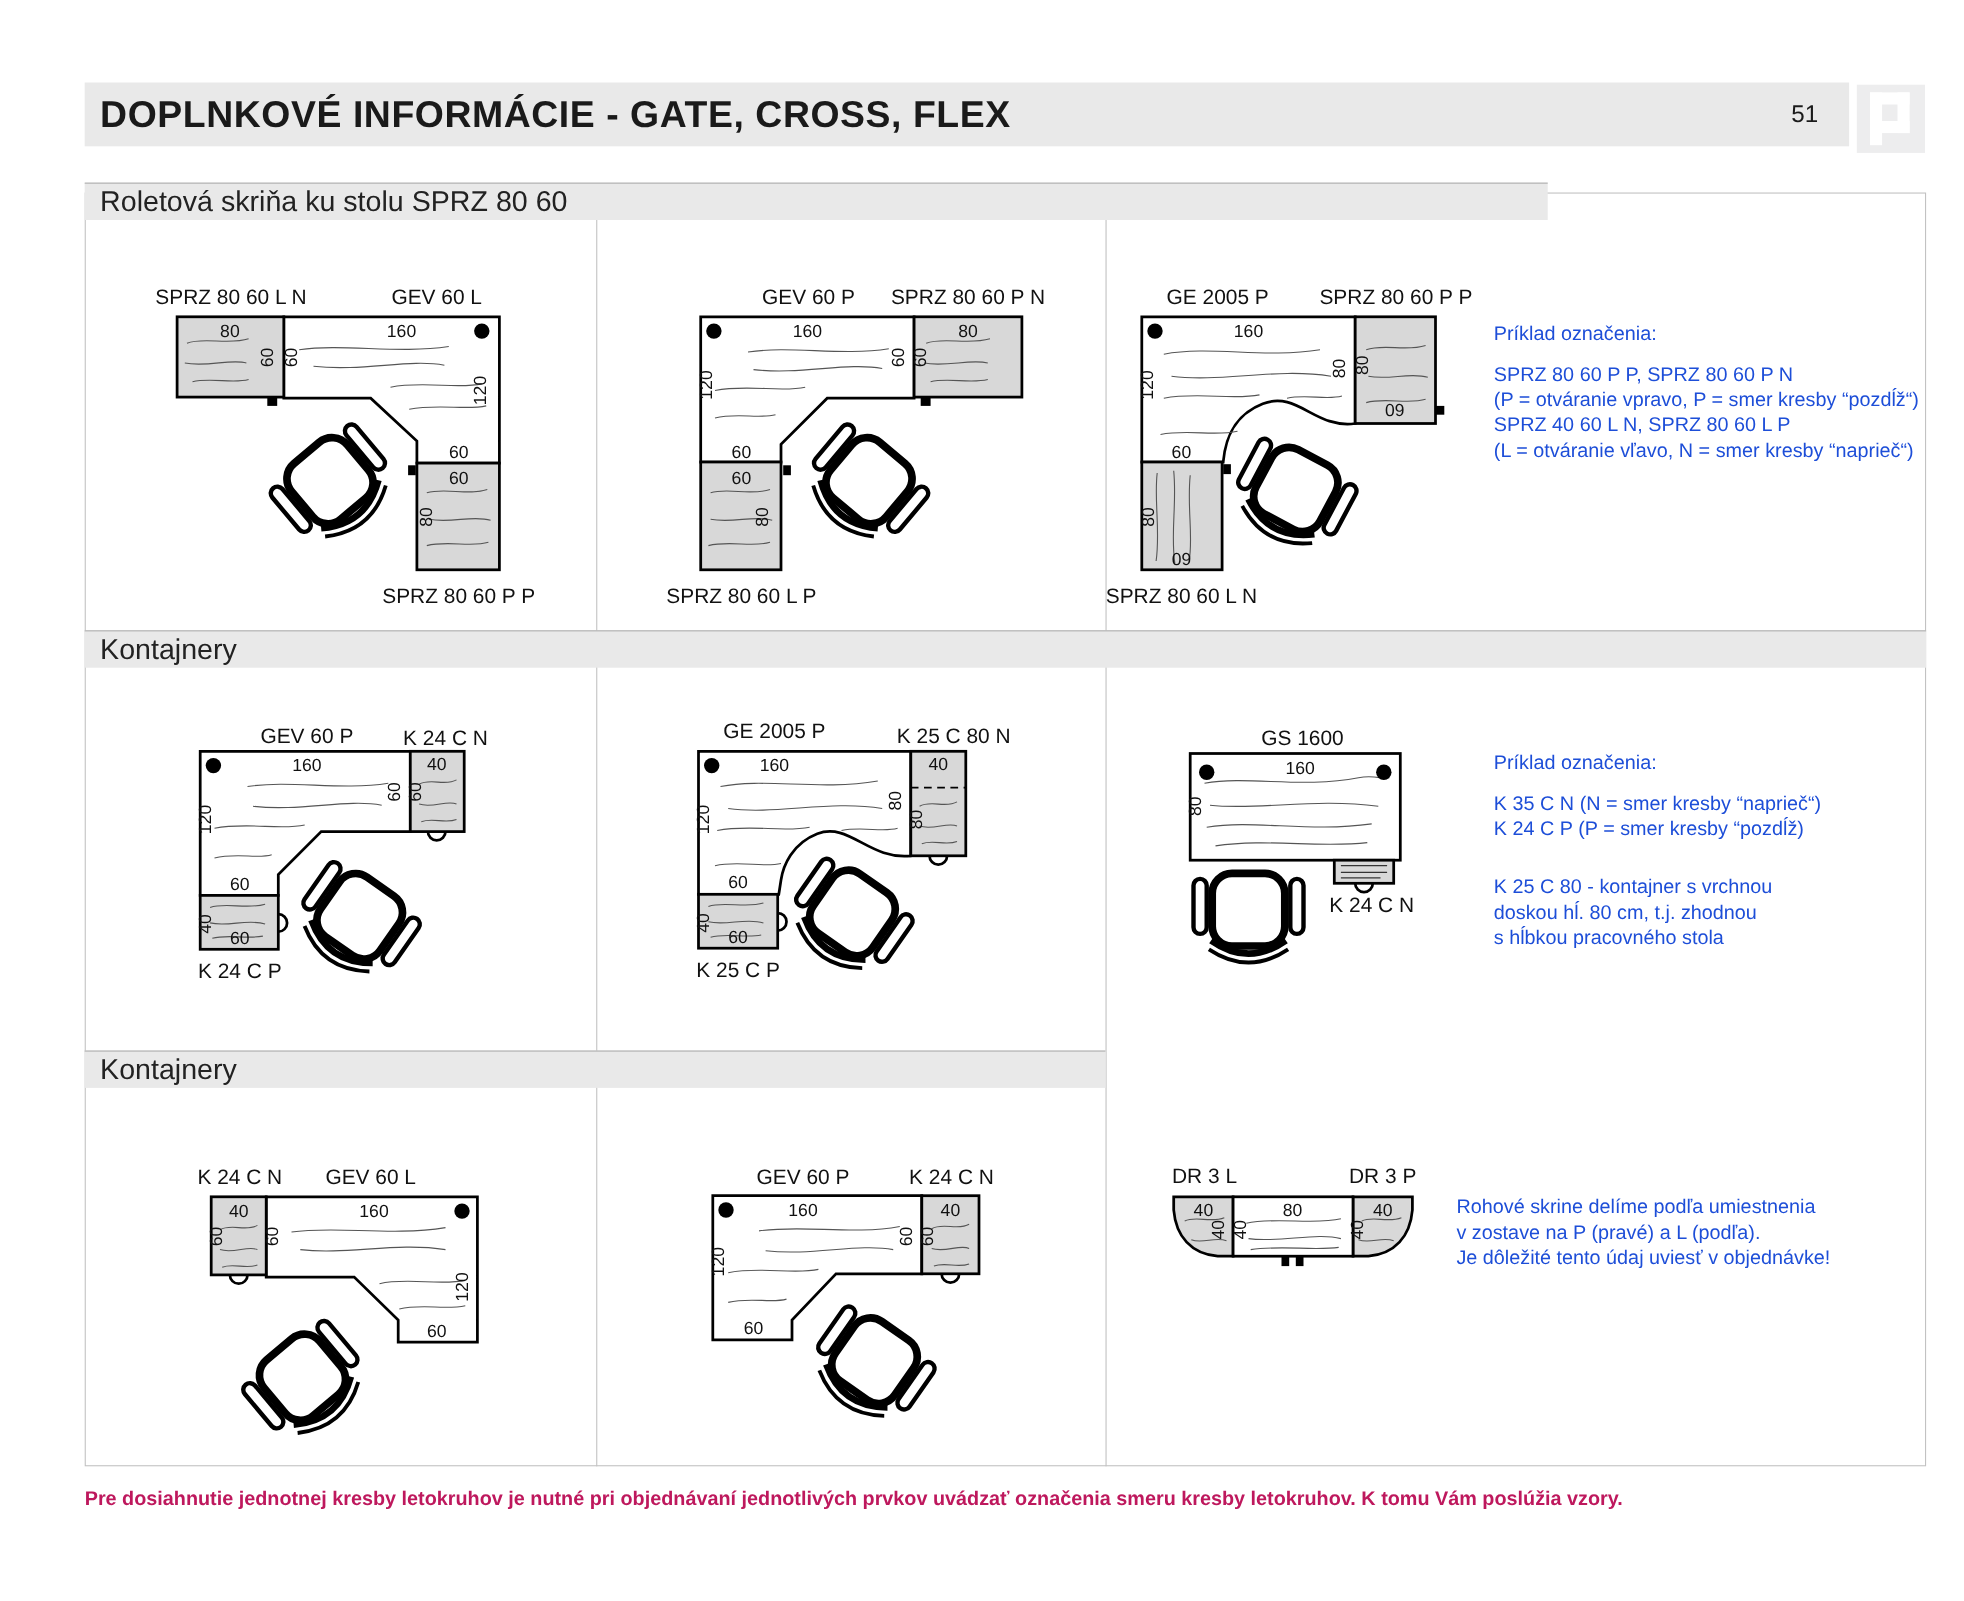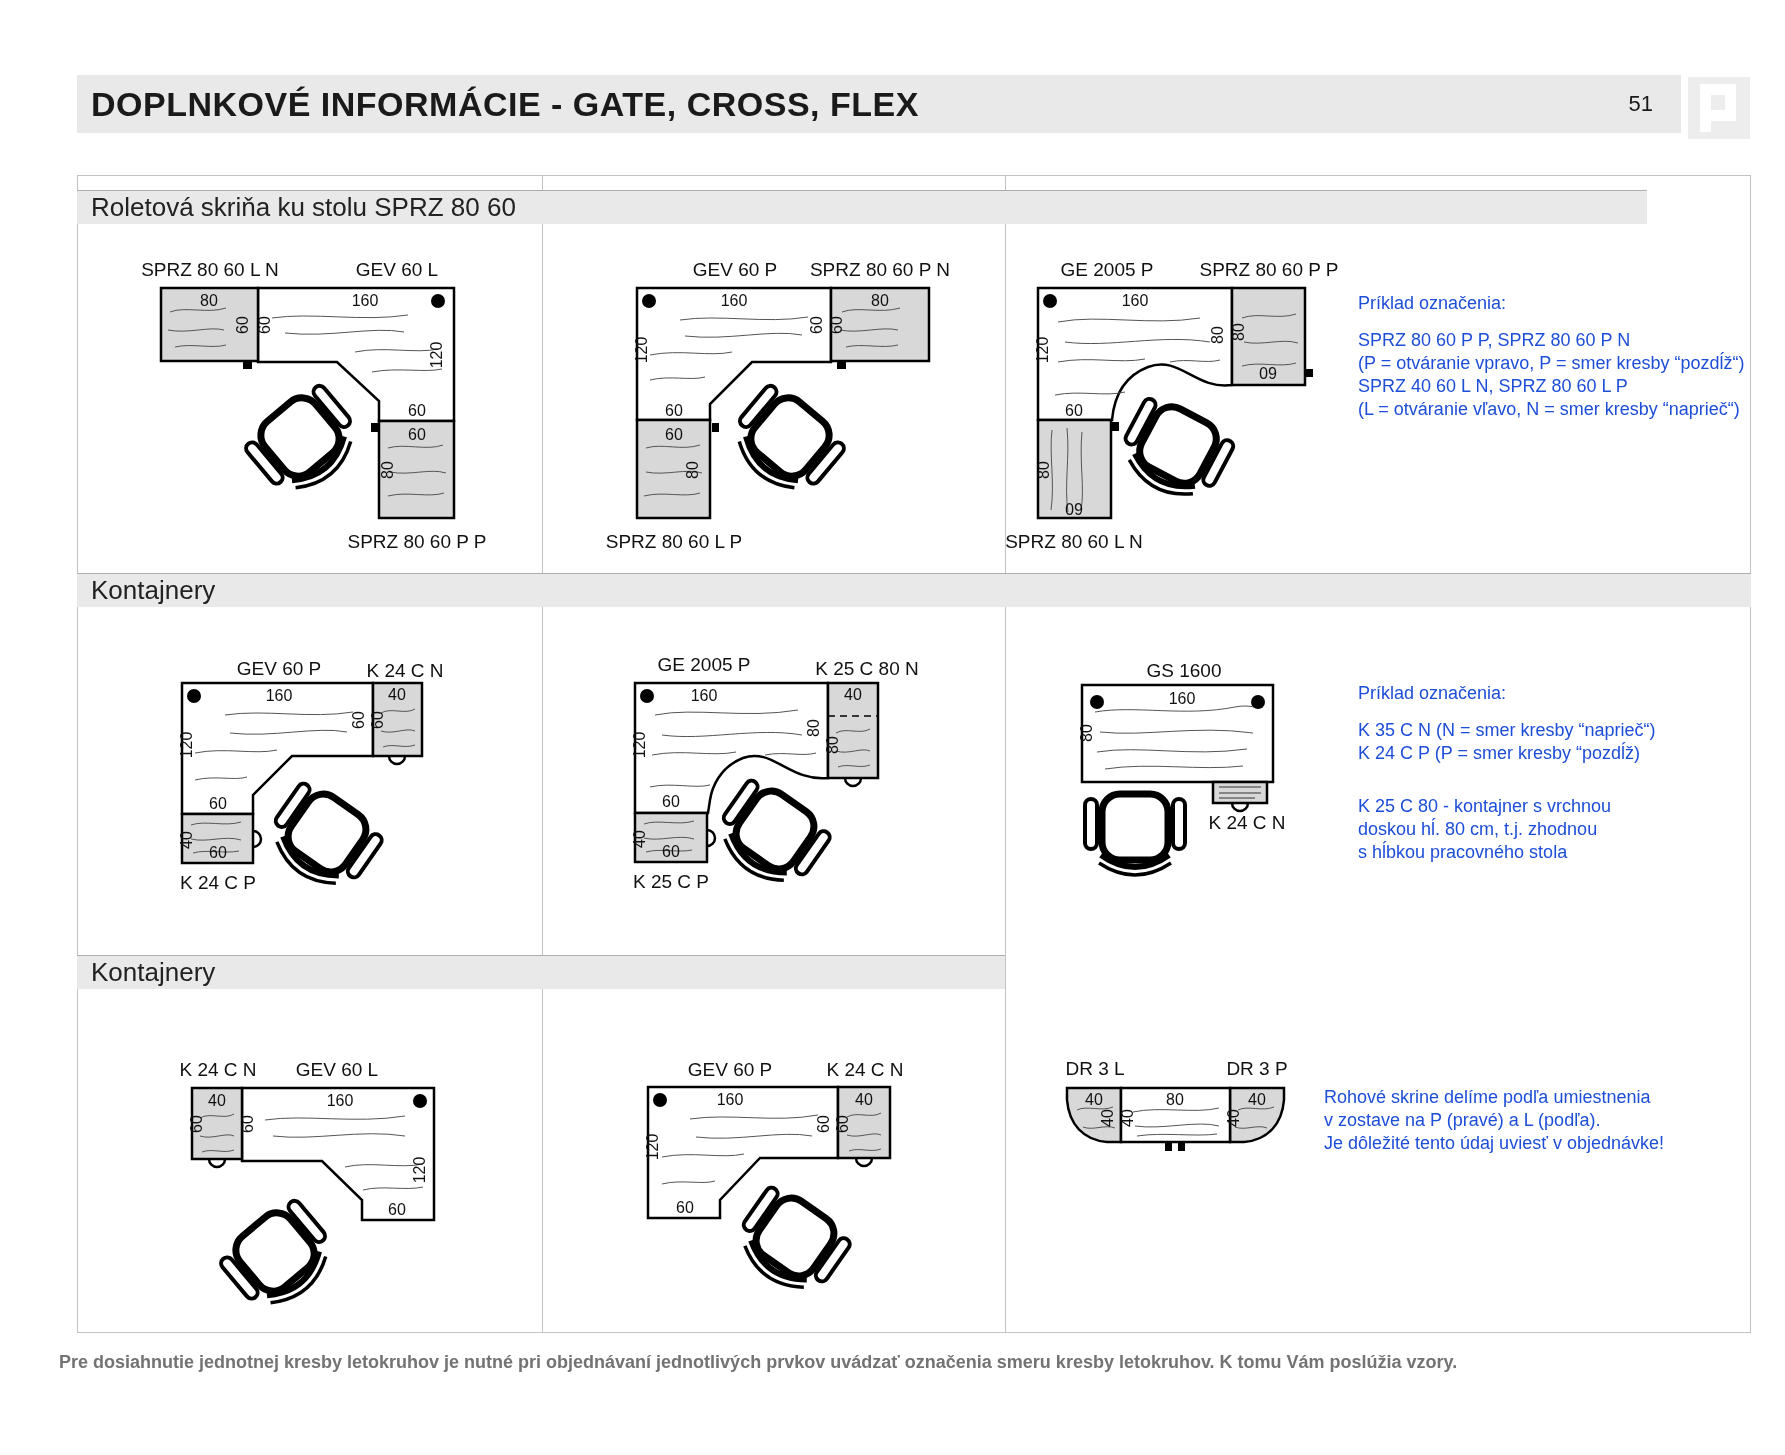--- a/index.html
+++ b/index.html
@@ -11,21 +11,21 @@
   .titlebar .pg{position:absolute;right:28px;top:0;line-height:58px;font-size:22px;font-weight:normal;color:#1a1a1a;}
   .logo{position:absolute;left:1668px;top:77px;width:62px;height:62px;background:#ededee;}
   .tableframe{position:absolute;left:57px;top:175px;width:1674px;height:1158px;border:1px solid #c2c2c2;box-sizing:border-box;}
   .vdiv{position:absolute;top:175px;height:1158px;width:1px;background:#c2c2c2;}
   .secbar{position:absolute;height:34px;background:#e9e9e9;border-top:1px solid #aeaeae;box-sizing:border-box;}
   .secbar .s{padding-left:14px;line-height:33px;font-size:26px;color:#222;white-space:nowrap;}
   .note{position:absolute;font-size:18px;line-height:23px;color:#1d4ed8;}
   .note .note-title{margin-bottom:14px;}
   .note-line{white-space:nowrap;}
   .gap30{height:30px;}
-  .footer{position:absolute;left:39px;top:1352px;width:1690px;font-size:18px;font-weight:bold;color:#737373;white-space:nowrap;}
+  .footer{position:absolute;left:57px;top:1352px;width:1690px;font-size:18px;font-weight:bold;color:#be185d;white-space:nowrap;}
   svg{position:absolute;overflow:visible;}
   svg text{font-family:"Liberation Sans",sans-serif;}
   .furn{fill:#fff;stroke:#000;stroke-width:2.5;}
   .cab{fill:#d8d8d8;stroke:#000;stroke-width:2.5;}
   .dim{font-size:16px;fill:#111;text-anchor:middle;}
   .dlabel{font-size:19px;fill:#111;text-anchor:middle;}
   .grain path{fill:none;stroke:#555;stroke-width:1;}
   .lines3 path{fill:none;stroke:#333;stroke-width:1.2;}
   .tick{fill:#000;}
   .handle{fill:none;stroke:#000;stroke-width:2.5;}
@@ -58,21 +58,21 @@
       <rect x="12" y="7" width="36" height="11" fill="#fff"></rect>
       <rect x="37" y="7" width="11" height="37" fill="#fff"></rect>
       <rect x="12" y="33" width="36" height="11" fill="#fff"></rect>
     </svg>
   </div>
 
   <div class="tableframe"></div>
   <div class="vdiv" style="left:522px"></div>
   <div class="vdiv" style="left:985px"></div>
 
-  <div class="secbar" style="left:57px;top:190px;width:1570px">
+  <div class="secbar" style="left:57px;top:166px;width:1330px">
     <div class="s">Roletová skriňa ku stolu SPRZ 80 60</div>
   </div>
   <div class="secbar" style="left:57px;top:573px;width:1674px">
     <div class="s">Kontajnery</div>
   </div>
   <div class="secbar" style="left:57px;top:955px;width:928px">
     <div class="s">Kontajnery</div>
   </div>
 
   <svg style="left:100px;top:230px" width="420" height="330" viewBox="0 0 420 330">

